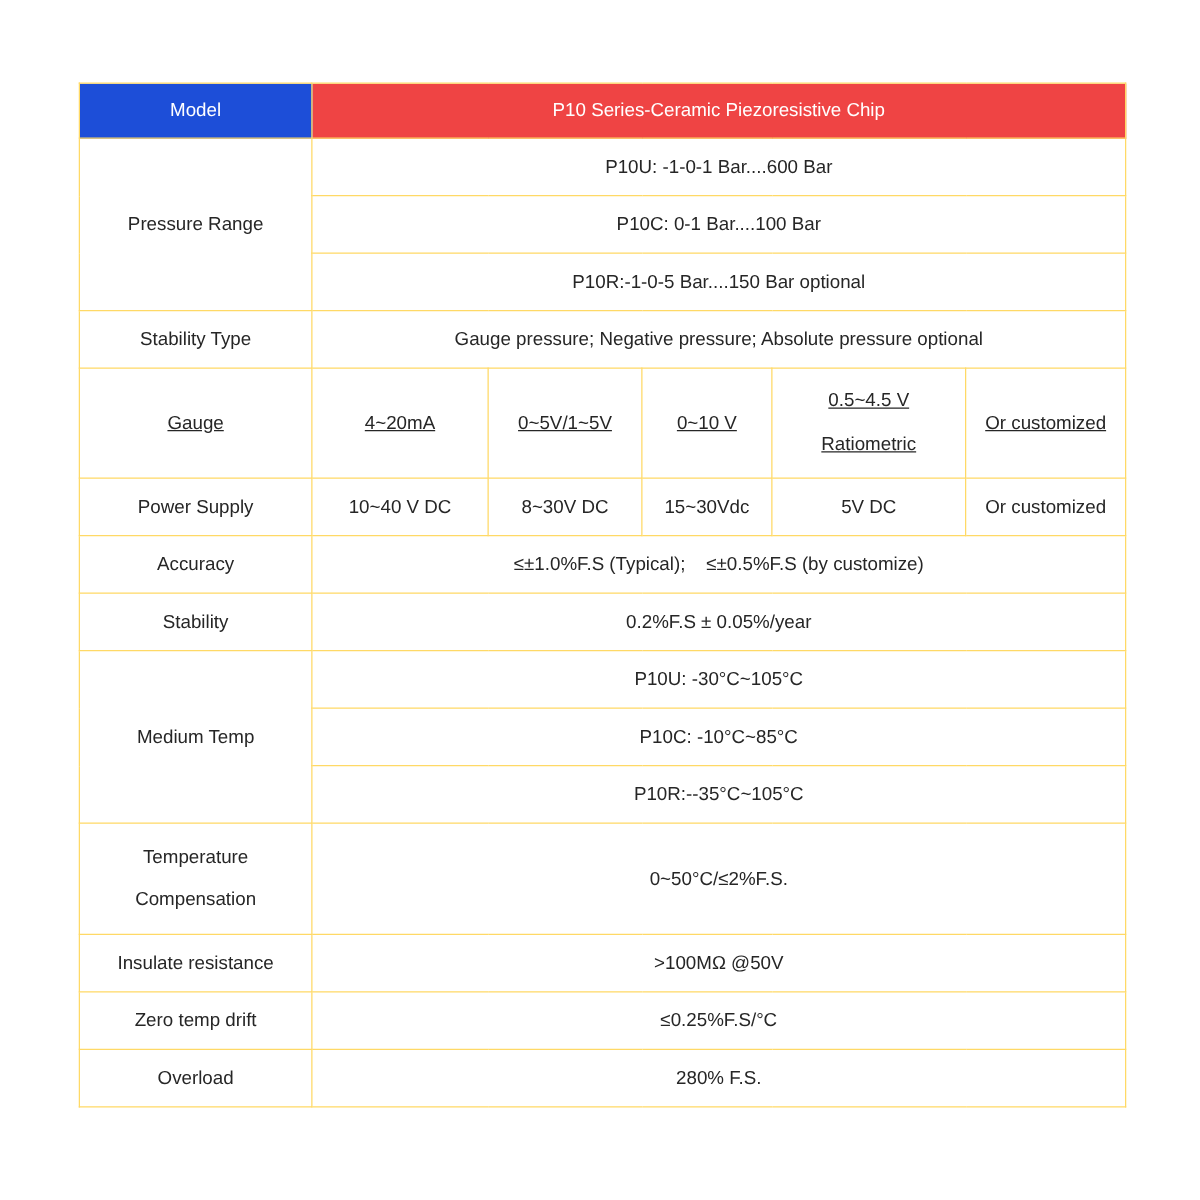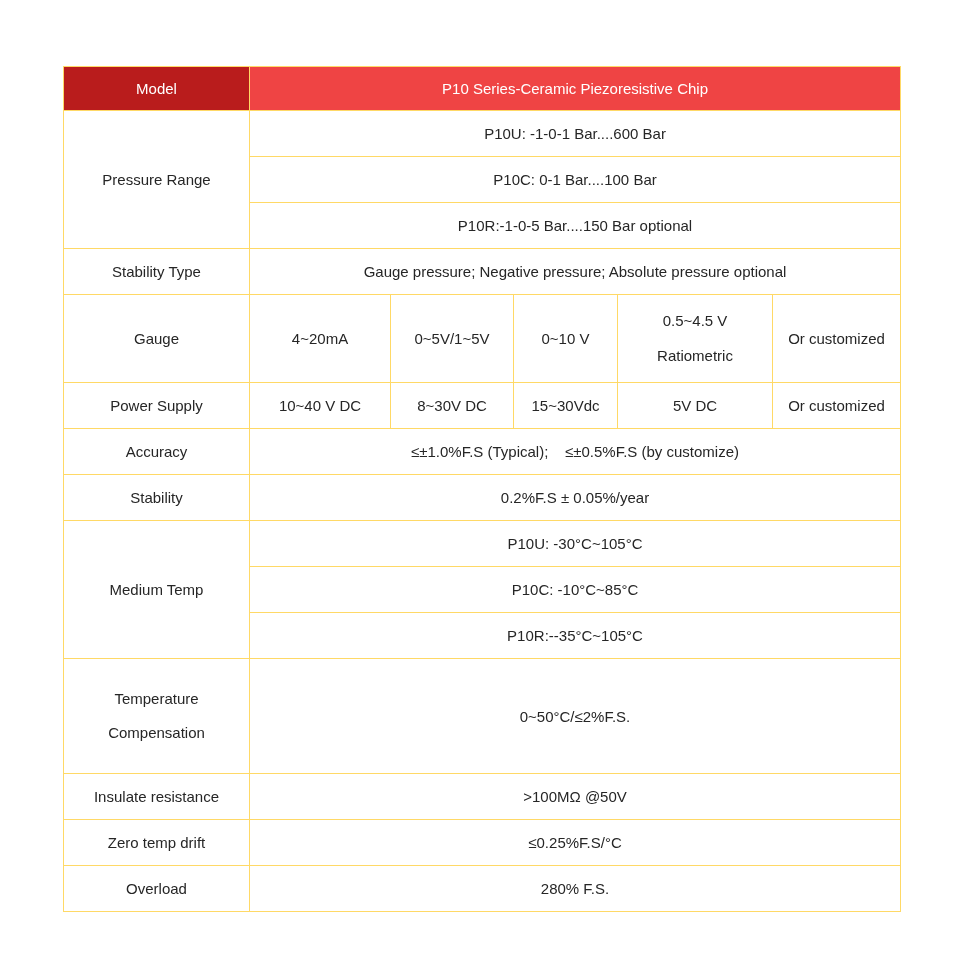--- a/index.html
+++ b/index.html
@@ -25,25 +25,25 @@
   table.spec-table td {
     border: 1px solid #FFD966;
     text-align: center;
     vertical-align: middle;
     padding: 4px 8px;
   }
   tr.header-row td {
     height: 44px;
     color: #ffffff;
   }
-  td.model-cell { background: #b91c1c; margin-left: 16px; }
+  td.model-cell { background: #1d4ed8; margin-left: 16px; }
   td.series-cell { background: #ef4444; }
   tr.row-std td { height: 46px; }
-  tr.row-output td { height: 88px; }
-  tr.row-tempcomp td { height: 115px; }
+  tr.row-output td { height: 88px; text-decoration: underline; }
+  tr.row-tempcomp td { height: 89px; }
   .two-line div { line-height: 2.3; }
   td.pre { white-space: pre-wrap; }
 </style>
 </head>
 <body>
 
 <div class="page">
   <table class="spec-table">
     <colgroup>
       <col style="width:186px">

